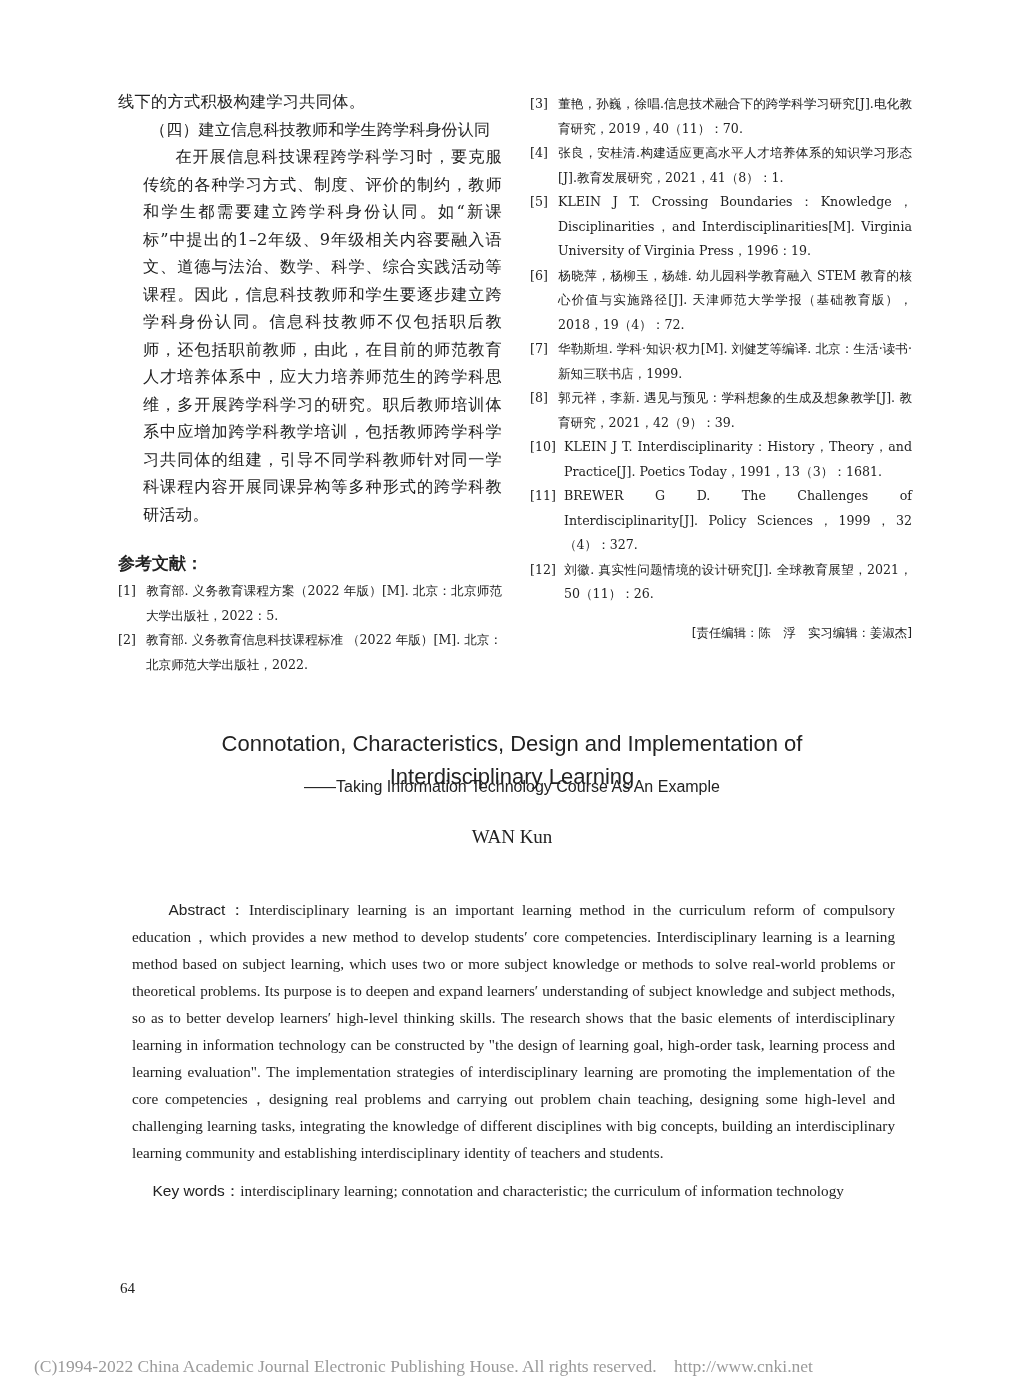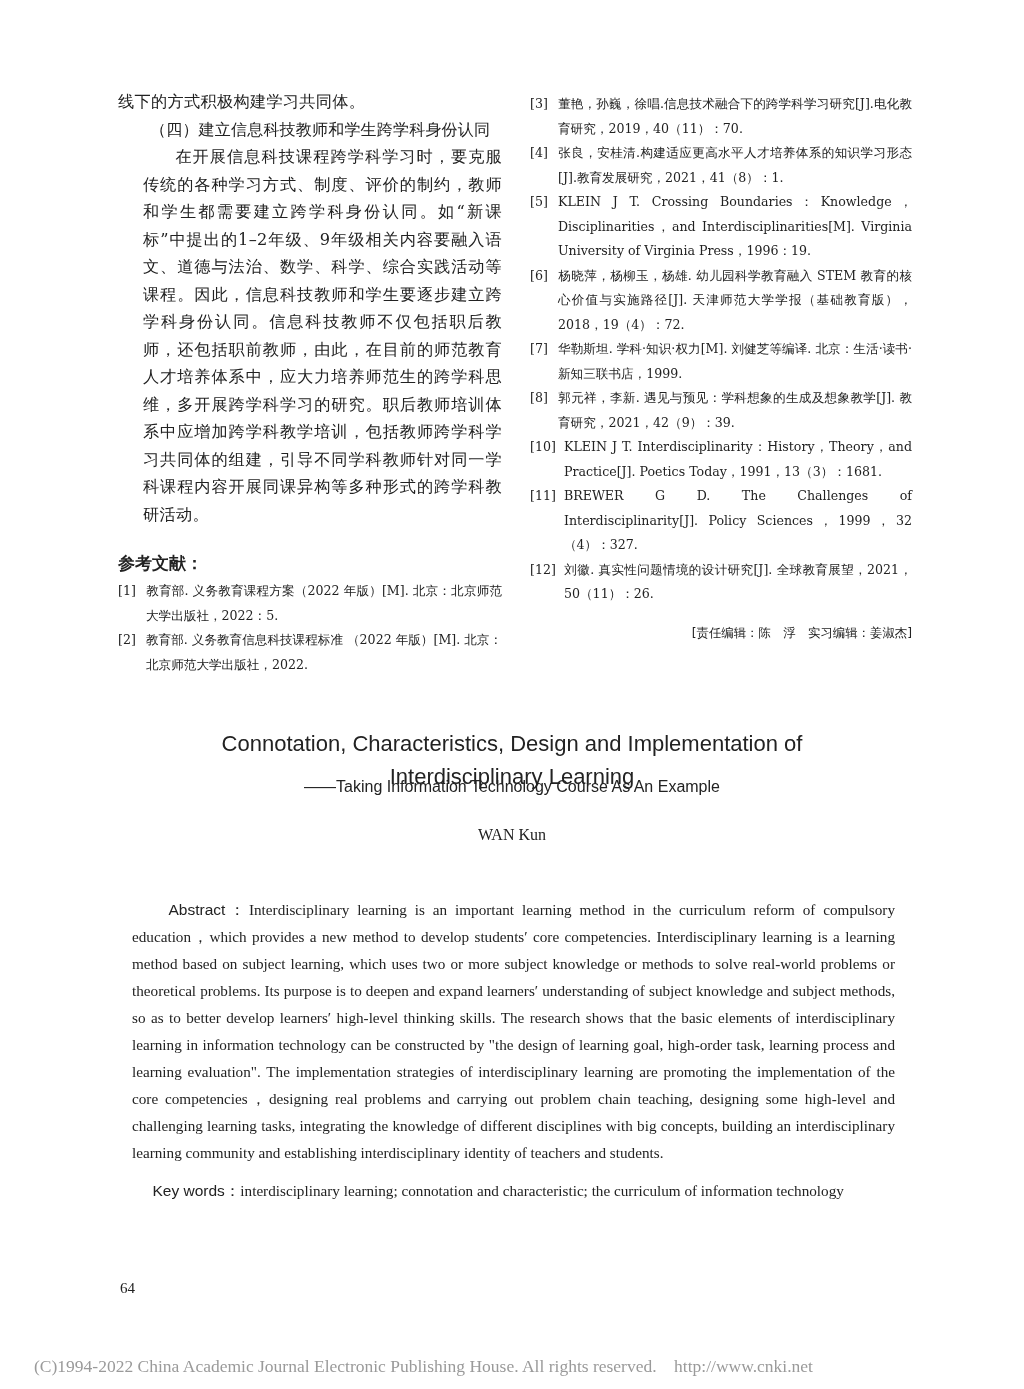--- a/index.html
+++ b/index.html
@@ -11,21 +11,21 @@
   .sub-heading { font-size: 16px; line-height: 27.5px; margin: 0; text-indent: 2em; font-family: "DejaVu Serif", serif; letter-spacing: 0.2px; }
   .refs-title { font-family: "DejaVu Sans", sans-serif; font-weight: bold; font-size: 17px; margin: 24px 0 4px 0; }
   .ref { font-size: 12.6px; line-height: 24.5px; margin: 0; padding-left: 28px; text-indent: -28px; text-align: justify; }
   .ref.wide { padding-left: 34px; text-indent: -34px; }
   .ref .num { display: inline-block; width: 28px; text-indent: 0; }
   .ref.wide .num { width: 34px; }
   .editor { font-family: "DejaVu Sans", sans-serif; font-size: 12.4px; text-align: right; margin-top: 15px; line-height: 22px; }
   .editor span { white-space: pre; }
   .en-title { position: absolute; left: 0; width: 1024px; top: 708px; text-align: center; font-family: "Liberation Sans", sans-serif; font-size: 22px; line-height: 33px; color: #222; margin-top: 19px; }
   .en-subtitle { position: absolute; left: 0; width: 1024px; top: 778px; text-align: center; font-family: "Liberation Sans", sans-serif; font-size: 16px; color: #222; }
-  .en-author { position: absolute; left: 0; width: 1024px; top: 826px; text-align: center; font-family: "Liberation Serif", serif; font-size: 16px; color: #222; }
+  .en-author { position: absolute; left: 0; width: 1024px; top: 826px; text-align: center; font-family: "Liberation Serif", serif; font-size: 19px; color: #222; }
   .abstract { position: absolute; left: 116px; top: 880px; width: 795px; font-family: "Liberation Serif", serif; font-size: 15.2px; line-height: 27px; text-align: justify; color: #222; }
   .abstract .lead { font-family: "Liberation Sans", sans-serif; font-size: 15.5px; }
   .abstract p { margin: 16px; text-indent: 2.4em; }
   .keywords { position: absolute; left: 116px; top: 1177px; width: 795px; font-family: "Liberation Serif", serif; font-size: 15.2px; line-height: 27px; text-align: justify; color: #222; }
   .keywords p { margin: 0; text-indent: 2.4em; }
   .keywords .lead { font-family: "Liberation Sans", sans-serif; font-size: 15.5px; }
   .page-number { position: absolute; left: 120px; top: 1280px; font-family: "Liberation Serif", serif; font-size: 15px; color: #222; }
   .copyright { position: absolute; left: 0; width: 1024px; top: 1335px; font-family: "Liberation Serif", serif; font-size: 17.5px; color: #9a9a9a; white-space: pre; }
   .copyright .c-left { position: absolute; left: 34px; }
 </style>

